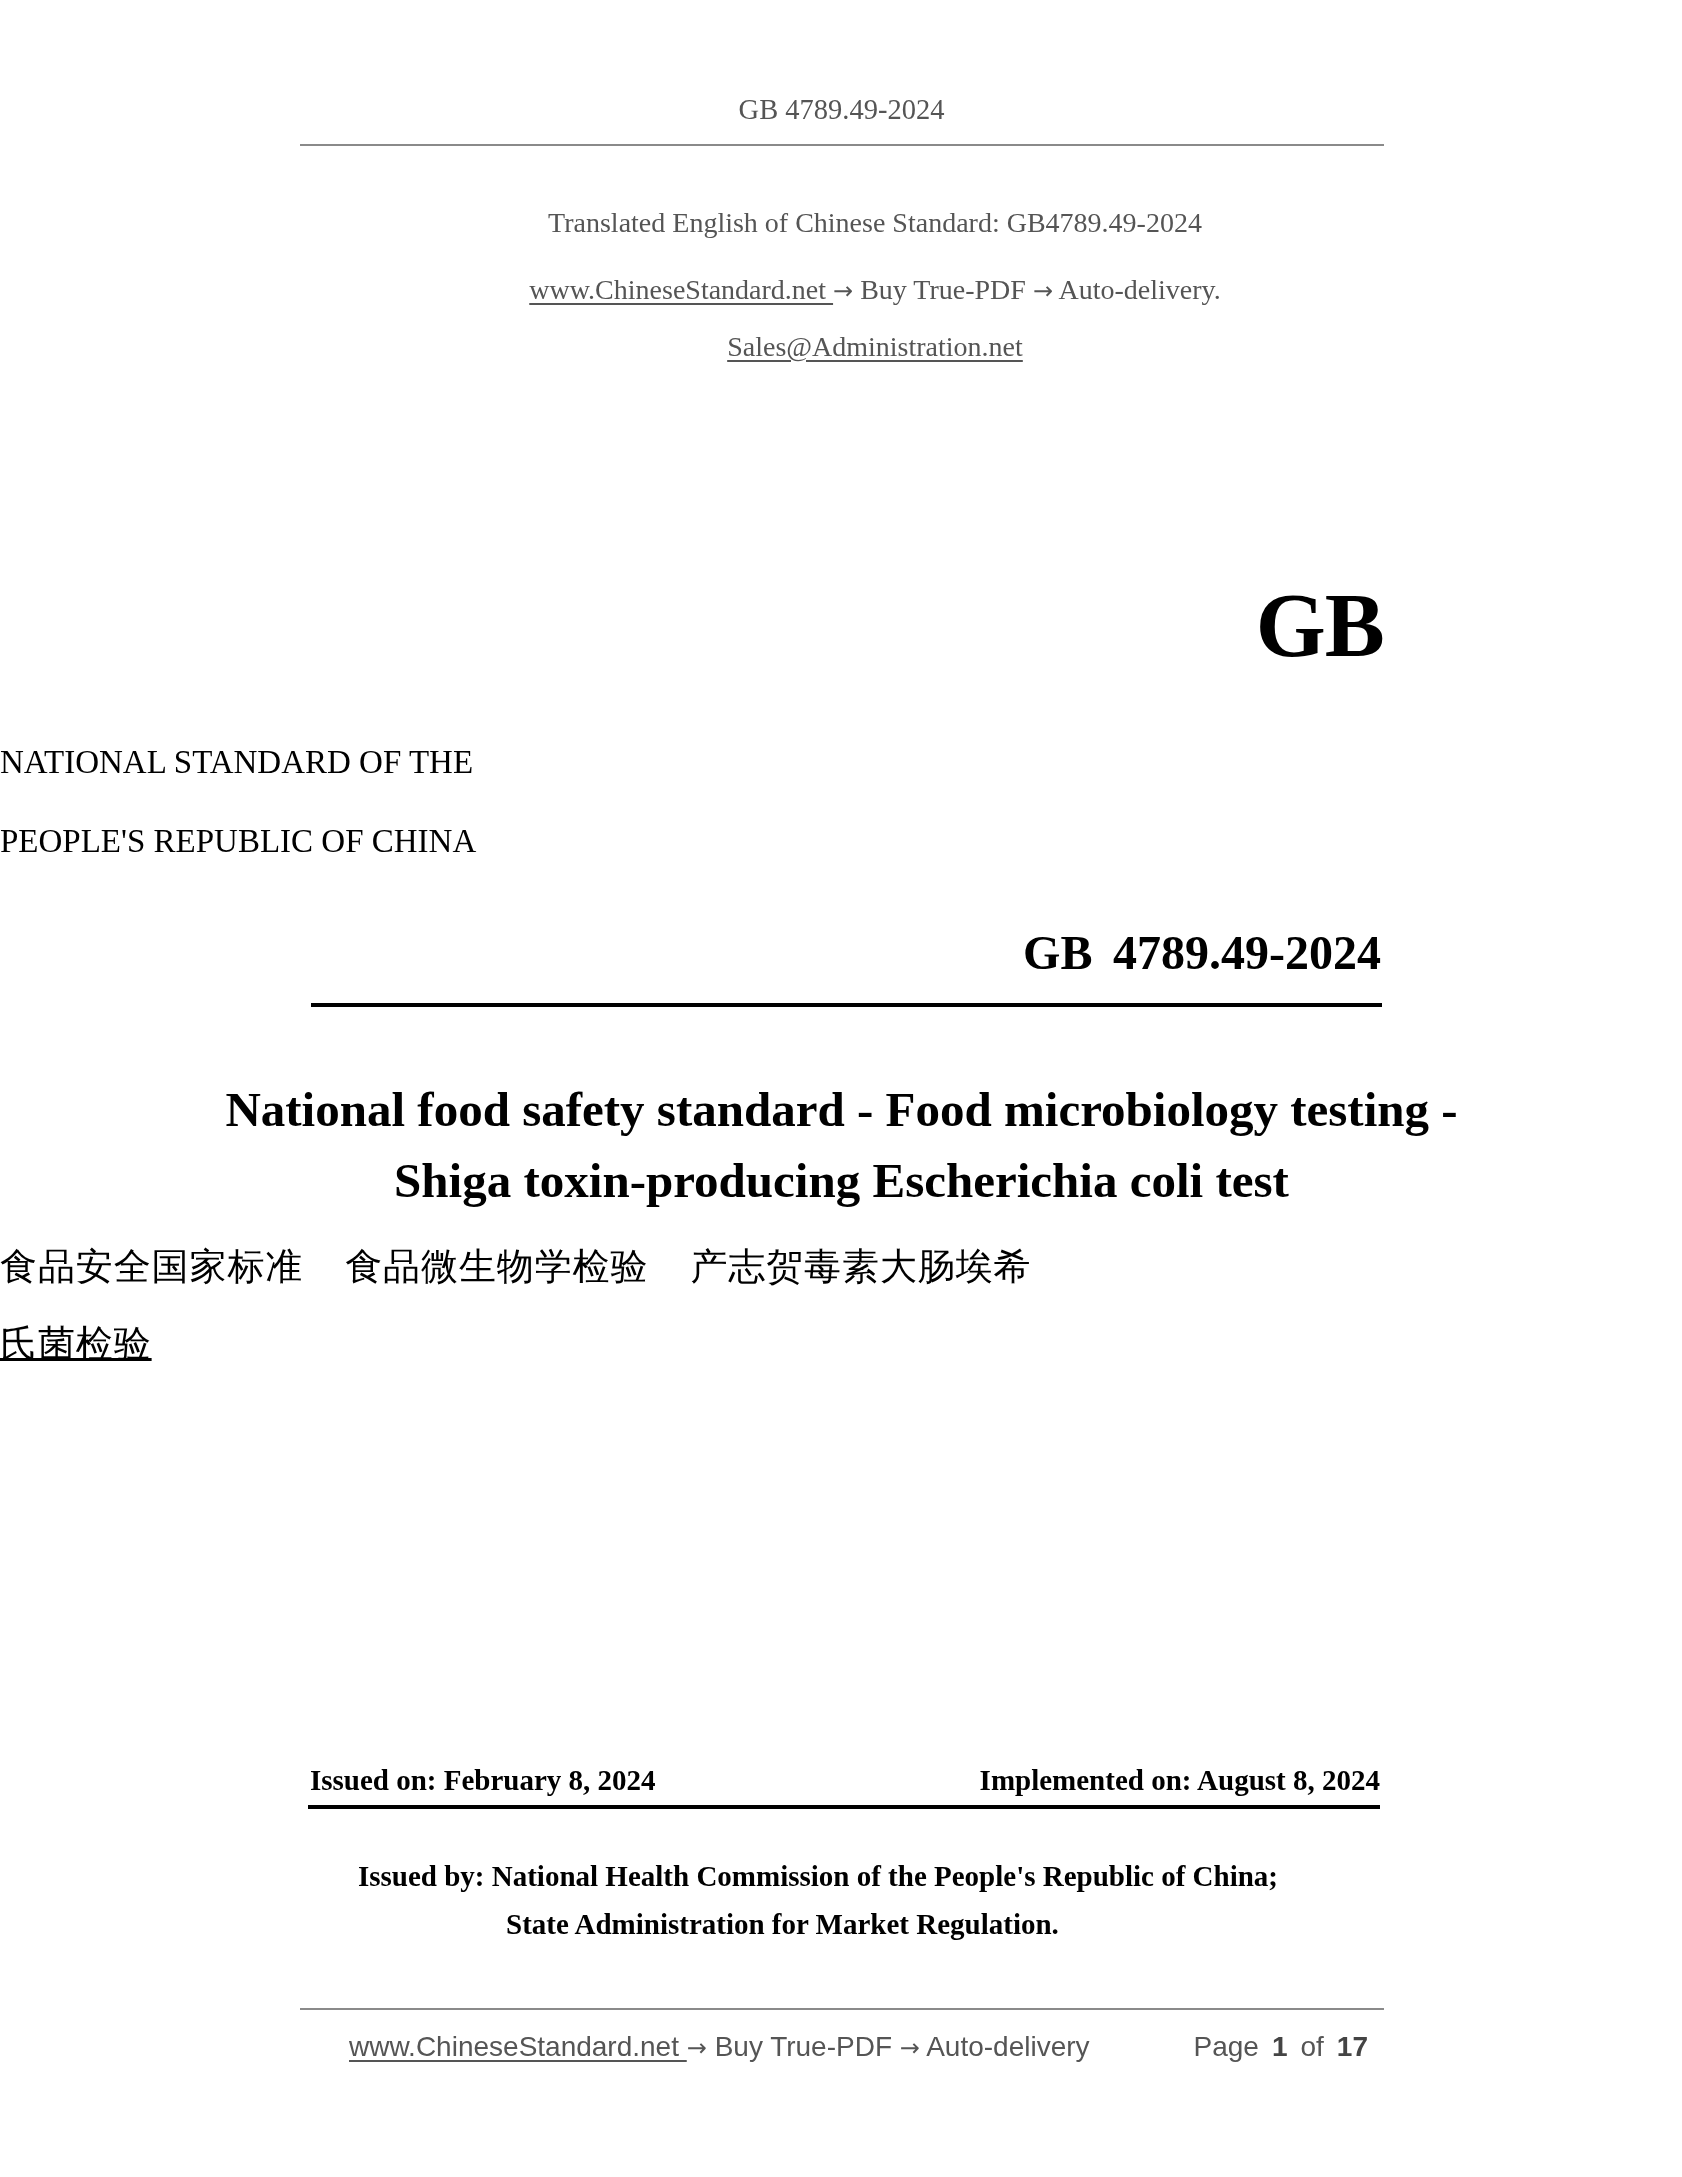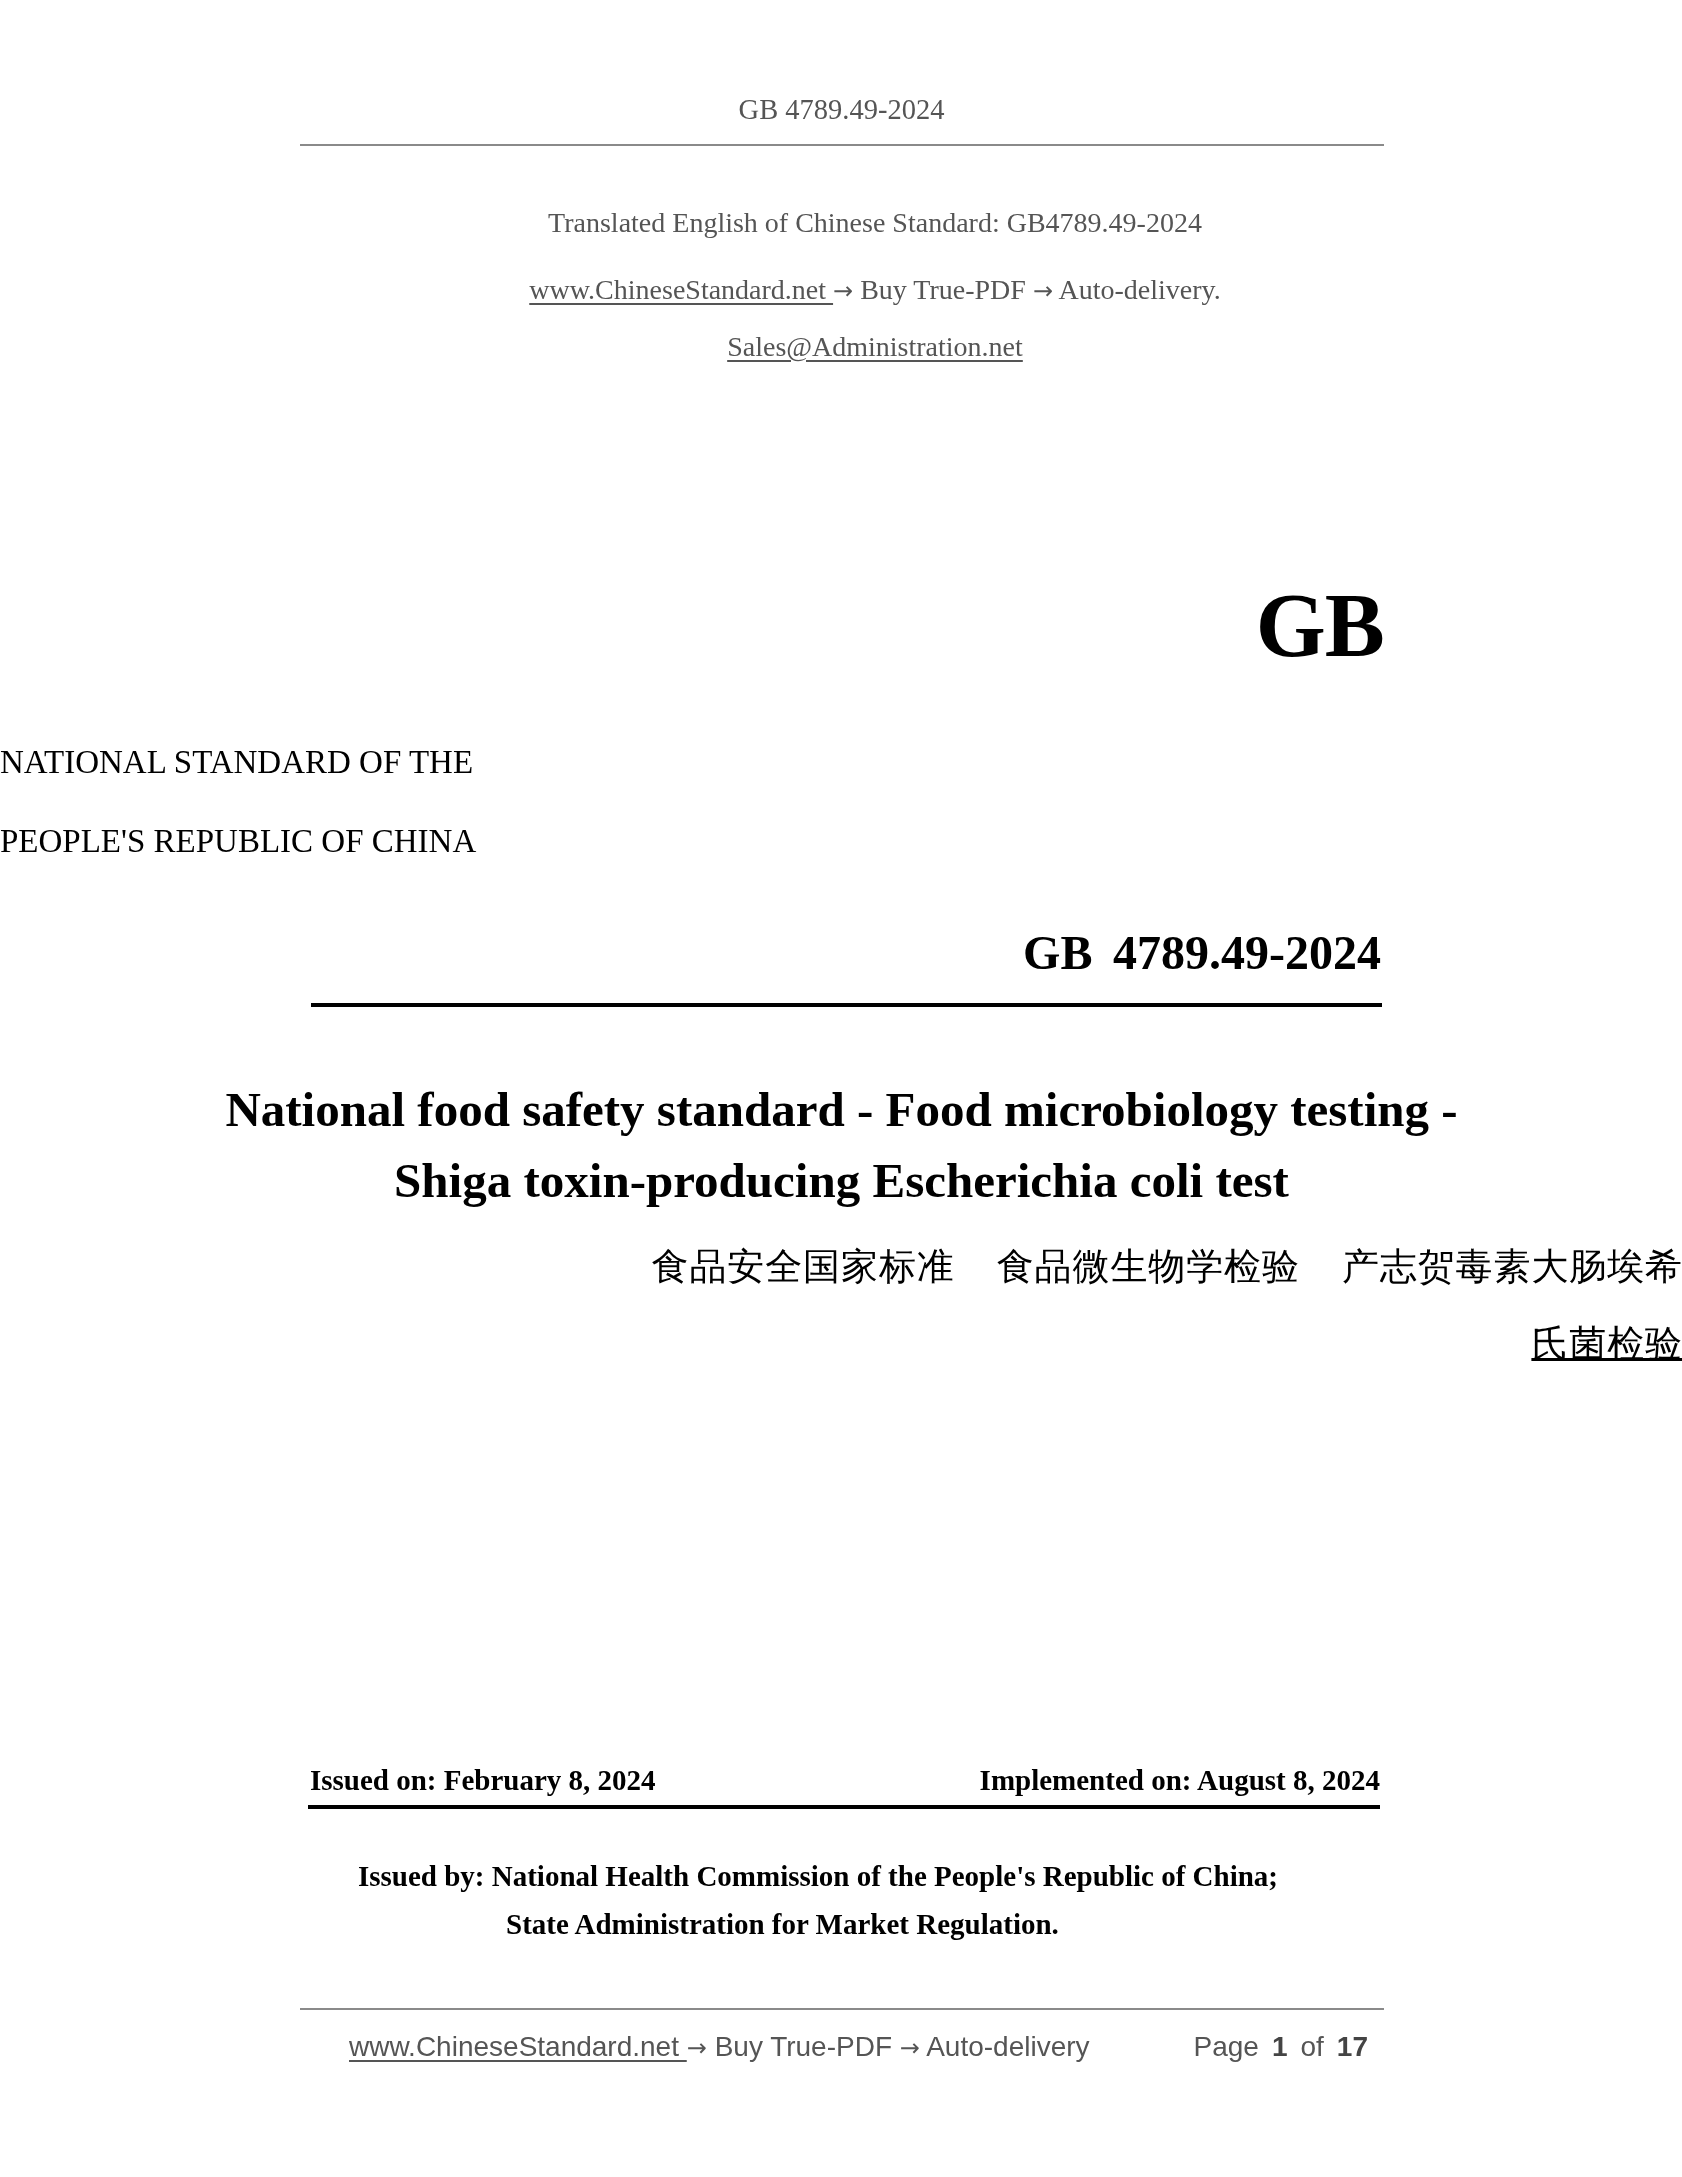--- a/index.html
+++ b/index.html
@@ -97,21 +97,21 @@
       font-weight: bold;
       line-height: 47px;
       white-space: nowrap;
     }
     .en-title-1 { top: 1086px; }
     .en-title-2 { top: 1157px; }
 
     
     .zh-title {
       left: 0; width: 1683px;
-      text-align: right;
+      text-align: left;
       font-family: "DejaVu Sans", sans-serif;
       font-size: 37px;
       line-height: 47px;
       white-space: nowrap;
       letter-spacing: 0.9px;
     }
     .zh-title-1 { top: 1243px; }
     .zh-title-2 { top: 1320px; text-decoration: underline; }
     .zh-gap { display: inline-block; width: 42px; }
 

